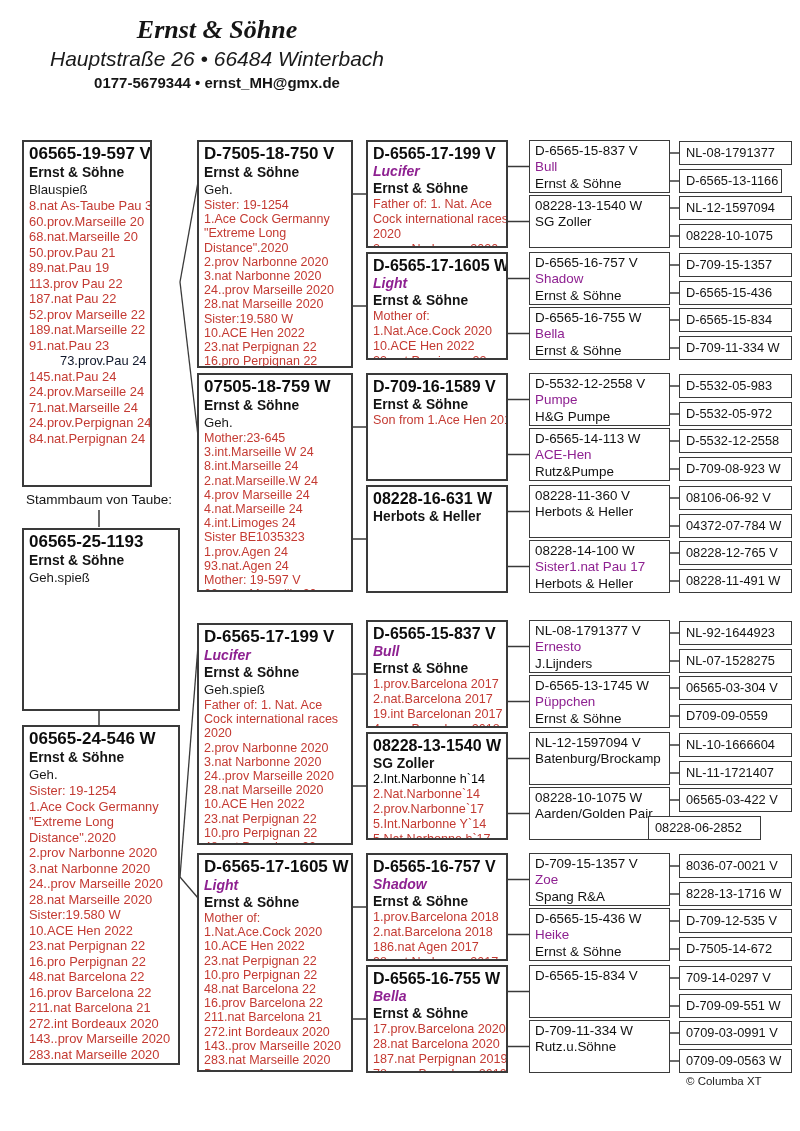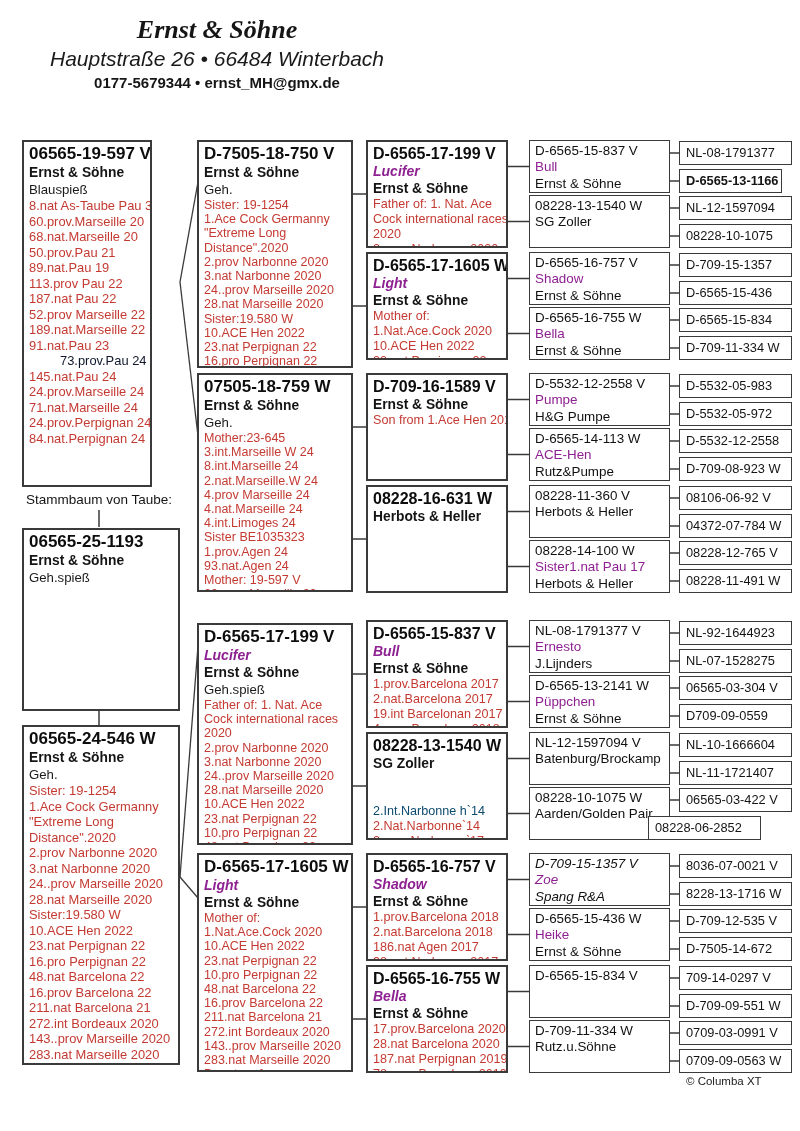--- a/index.html
+++ b/index.html
@@ -258,21 +258,21 @@
         <div class="pname" style="color: rgb(142, 33, 145);">Bull</div>
         <div class="owner">Ernst &amp; Söhne</div>
         <div class="res" style="color: rgb(196, 58, 50);">1.prov.Barcelona 2017</div>
         <div class="res" style="color: rgb(196, 58, 50);">2.nat.Barcelona 2017</div>
         <div class="res" style="color: rgb(196, 58, 50);">19.int Barcelonan 2017</div>
         <div class="res" style="color: rgb(196, 58, 50);">4.prov Barcelona 2018</div>
       </div>
       <div class="box big c3" style="left: 366px; top: 732px; width: 142px; height: 108px;">
         <div class="ring">08228-13-1540 W</div>
         <div class="owner">SG Zoller</div>
-        <div class="res" style="color: #0c4a6e; margin-top: 32px;">2.Int.Narbonne h`14</div>
+        <div class="res" style="color: #000000;">2.Int.Narbonne h`14</div>
         <div class="res" style="color: rgb(196, 58, 50);">2.Nat.Narbonne`14</div>
         <div class="res" style="color: rgb(196, 58, 50);">2.prov.Narbonne`17</div>
         <div class="res" style="color: rgb(196, 58, 50);">5.Int.Narbonne Y`14</div>
         <div class="res" style="color: rgb(196, 58, 50);">5.Nat.Narbonne h`17</div>
       </div>
       <div class="box big c3" style="left: 366px; top: 853px; width: 142px; height: 108px;">
         <div class="ring">D-6565-16-757 V</div>
         <div class="pname" style="color: rgb(142, 33, 145);">Shadow</div>
         <div class="owner">Ernst &amp; Söhne</div>
         <div class="res" style="color: rgb(196, 58, 50);">1.prov.Barcelona 2018</div>
@@ -326,53 +326,53 @@
         <div class="ring4">08228-14-100 W</div>
         <div class="pname4" style="color: rgb(142, 33, 145);">Sister1.nat Pau 17</div>
         <div class="owner4">Herbots &amp; Heller</div>
       </div>
       <div class="box mid" style="left: 529px; top: 620px; width: 141px; height: 53px;">
         <div class="ring4">NL-08-1791377 V</div>
         <div class="pname4" style="color: rgb(142, 33, 145);">Ernesto</div>
         <div class="owner4">J.Lijnders</div>
       </div>
       <div class="box mid" style="left: 529px; top: 675px; width: 141px; height: 53px;">
-        <div class="ring4">D-6565-13-2141 W</div>
+        <div class="ring4">D-6565-13-1745 W</div>
         <div class="pname4" style="color: rgb(142, 33, 145);">Püppchen</div>
         <div class="owner4">Ernst &amp; Söhne</div>
       </div>
       <div class="box mid" style="left: 529px; top: 732px; width: 141px; height: 53px;">
         <div class="ring4">NL-12-1597094 V</div>
         <div class="owner4">Batenburg/Brockamp</div>
       </div>
       <div class="box mid" style="left: 529px; top: 787px; width: 141px; height: 53px;">
         <div class="ring4">08228-10-1075 W</div>
         <div class="owner4">Aarden/Golden Pair</div>
       </div>
-      <div class="box mid" style="left: 529px; top: 853px; width: 141px; height: 53px; font-style: italic;">
+      <div class="box mid" style="left: 529px; top: 853px; width: 141px; height: 53px;">
         <div class="ring4">D-709-15-1357 V</div>
         <div class="pname4" style="color: rgb(142, 33, 145);">Zoe</div>
         <div class="owner4">Spang R&amp;A</div>
       </div>
       <div class="box mid" style="left: 529px; top: 908px; width: 141px; height: 53px;">
         <div class="ring4">D-6565-15-436 W</div>
         <div class="pname4" style="color: rgb(142, 33, 145);">Heike</div>
         <div class="owner4">Ernst &amp; Söhne</div>
       </div>
       <div class="box mid" style="left: 529px; top: 965px; width: 141px; height: 53px;">
         <div class="ring4">D-6565-15-834 V</div>
       </div>
       <div class="box mid" style="left: 529px; top: 1020px; width: 141px; height: 53px;">
         <div class="ring4">D-709-11-334 W</div>
         <div class="owner4">Rutz.u.Söhne</div>
       </div>
       <div class="box tiny" style="left: 679px; top: 141px; width: 113px; height: 24px;">
         <div class="ring5">NL-08-1791377</div>
       </div>
-      <div class="box tiny" style="left: 679px; top: 169px; width: 103px; height: 24px; font-weight: bold;">
+      <div class="box tiny" style="left: 679px; top: 169px; width: 103px; height: 24px;">
         <div class="ring5">D-6565-13-1166</div>
       </div>
       <div class="box tiny" style="left: 679px; top: 196px; width: 113px; height: 24px;">
         <div class="ring5">NL-12-1597094</div>
       </div>
       <div class="box tiny" style="left: 679px; top: 224px; width: 113px; height: 24px;">
         <div class="ring5">08228-10-1075</div>
       </div>
       <div class="box tiny" style="left: 679px; top: 253px; width: 113px; height: 24px;">
         <div class="ring5">D-709-15-1357</div>

